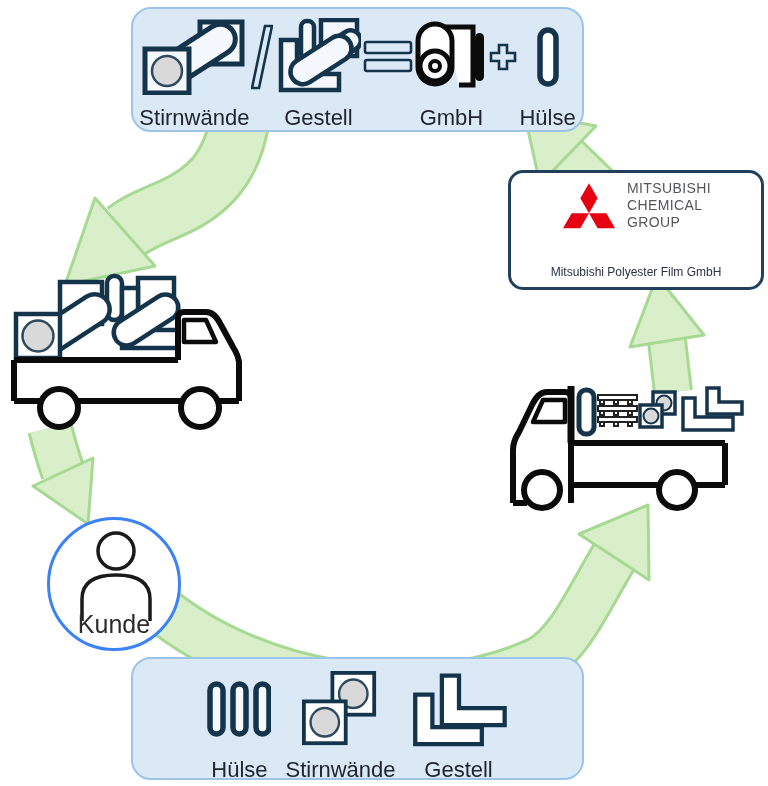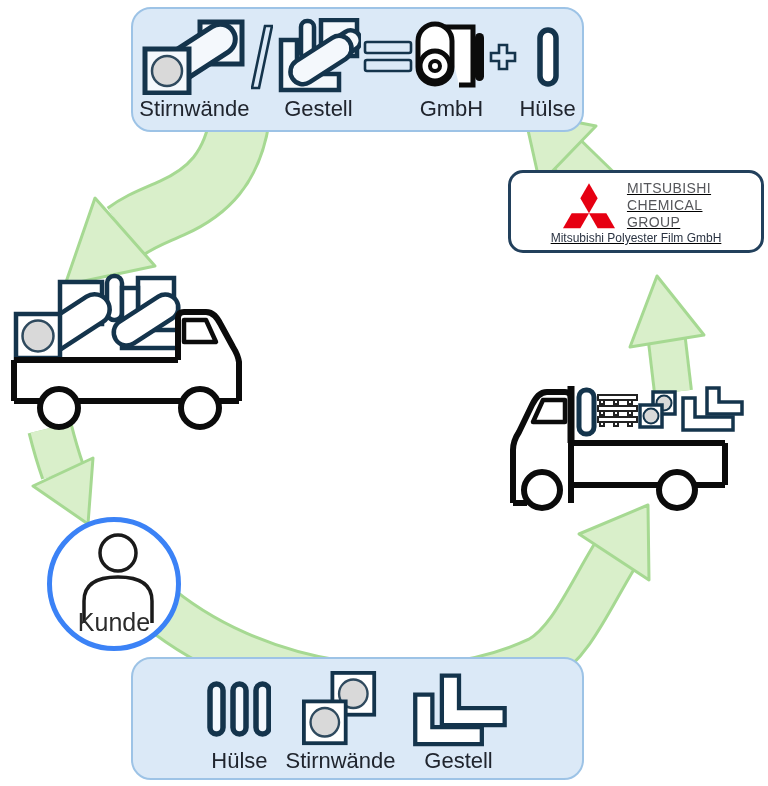--- a/index.html
+++ b/index.html
@@ -9,37 +9,36 @@
   }
   .layer-arrows{position:absolute;left:0;top:0;z-index:1;}
   .node{position:absolute;z-index:2;}
   .bluebox{
     background:#dbe9f7;border:2.5px solid #9dc3e6;border-radius:20px;
     box-sizing:border-box;display:flex;align-items:flex-start;justify-content:center;
   }
   .iconrow{display:flex;align-items:flex-start;justify-content:center;gap:2px;}
   .cell{display:flex;flex-direction:column;align-items:center;flex-shrink:0;}
   .ic{height:78px;display:flex;align-items:center;justify-content:center;}
-  .lbl{font-size:22px;color:#20252e;white-space:nowrap;line-height:1.1;margin-top:1px;}
+  .lbl{font-size:22px;color:#20252e;white-space:nowrap;line-height:1.1;margin-top:10px;}
   .bottomrow{gap:14px;}
   
   .companybox{
-    left:508px;top:170px;width:256px;height:83px;background:#fff;
+    left:508px;top:170px;width:256px;height:120px;background:#fff;
     border:3px solid #22405c;border-radius:15px;box-sizing:border-box;
     display:flex;flex-direction:column;justify-content:space-between;
     padding:7px 6px 8px;
-    text-decoration:underline;
   }
   .brandrow{display:flex;align-items:center;justify-content:center;gap:10px;}
   .brandtext{font-size:14px;line-height:17px;color:#55565a;letter-spacing:0.4px;}
   .subtitle{font-size:12px;color:#2a3342;text-align:center;white-space:nowrap;}
   
   .customer{
     left:47px;top:517px;width:134px;height:134px;border-radius:50%;
-    border:5px solid #3b82f6;background:#fff;box-sizing:border-box;
+    border:3px solid #3b82f6;background:#fff;box-sizing:border-box;
   }
   .customer .person{position:absolute;left:16px;top:5px;}
   .customer .lbl{position:absolute;left:0;right:0;bottom:10px;text-align:center;
     font-size:25px;color:#2b2b2b;margin:0;}
 </style>
 </head>
 <body>
 
 <div class="canvas">
 

